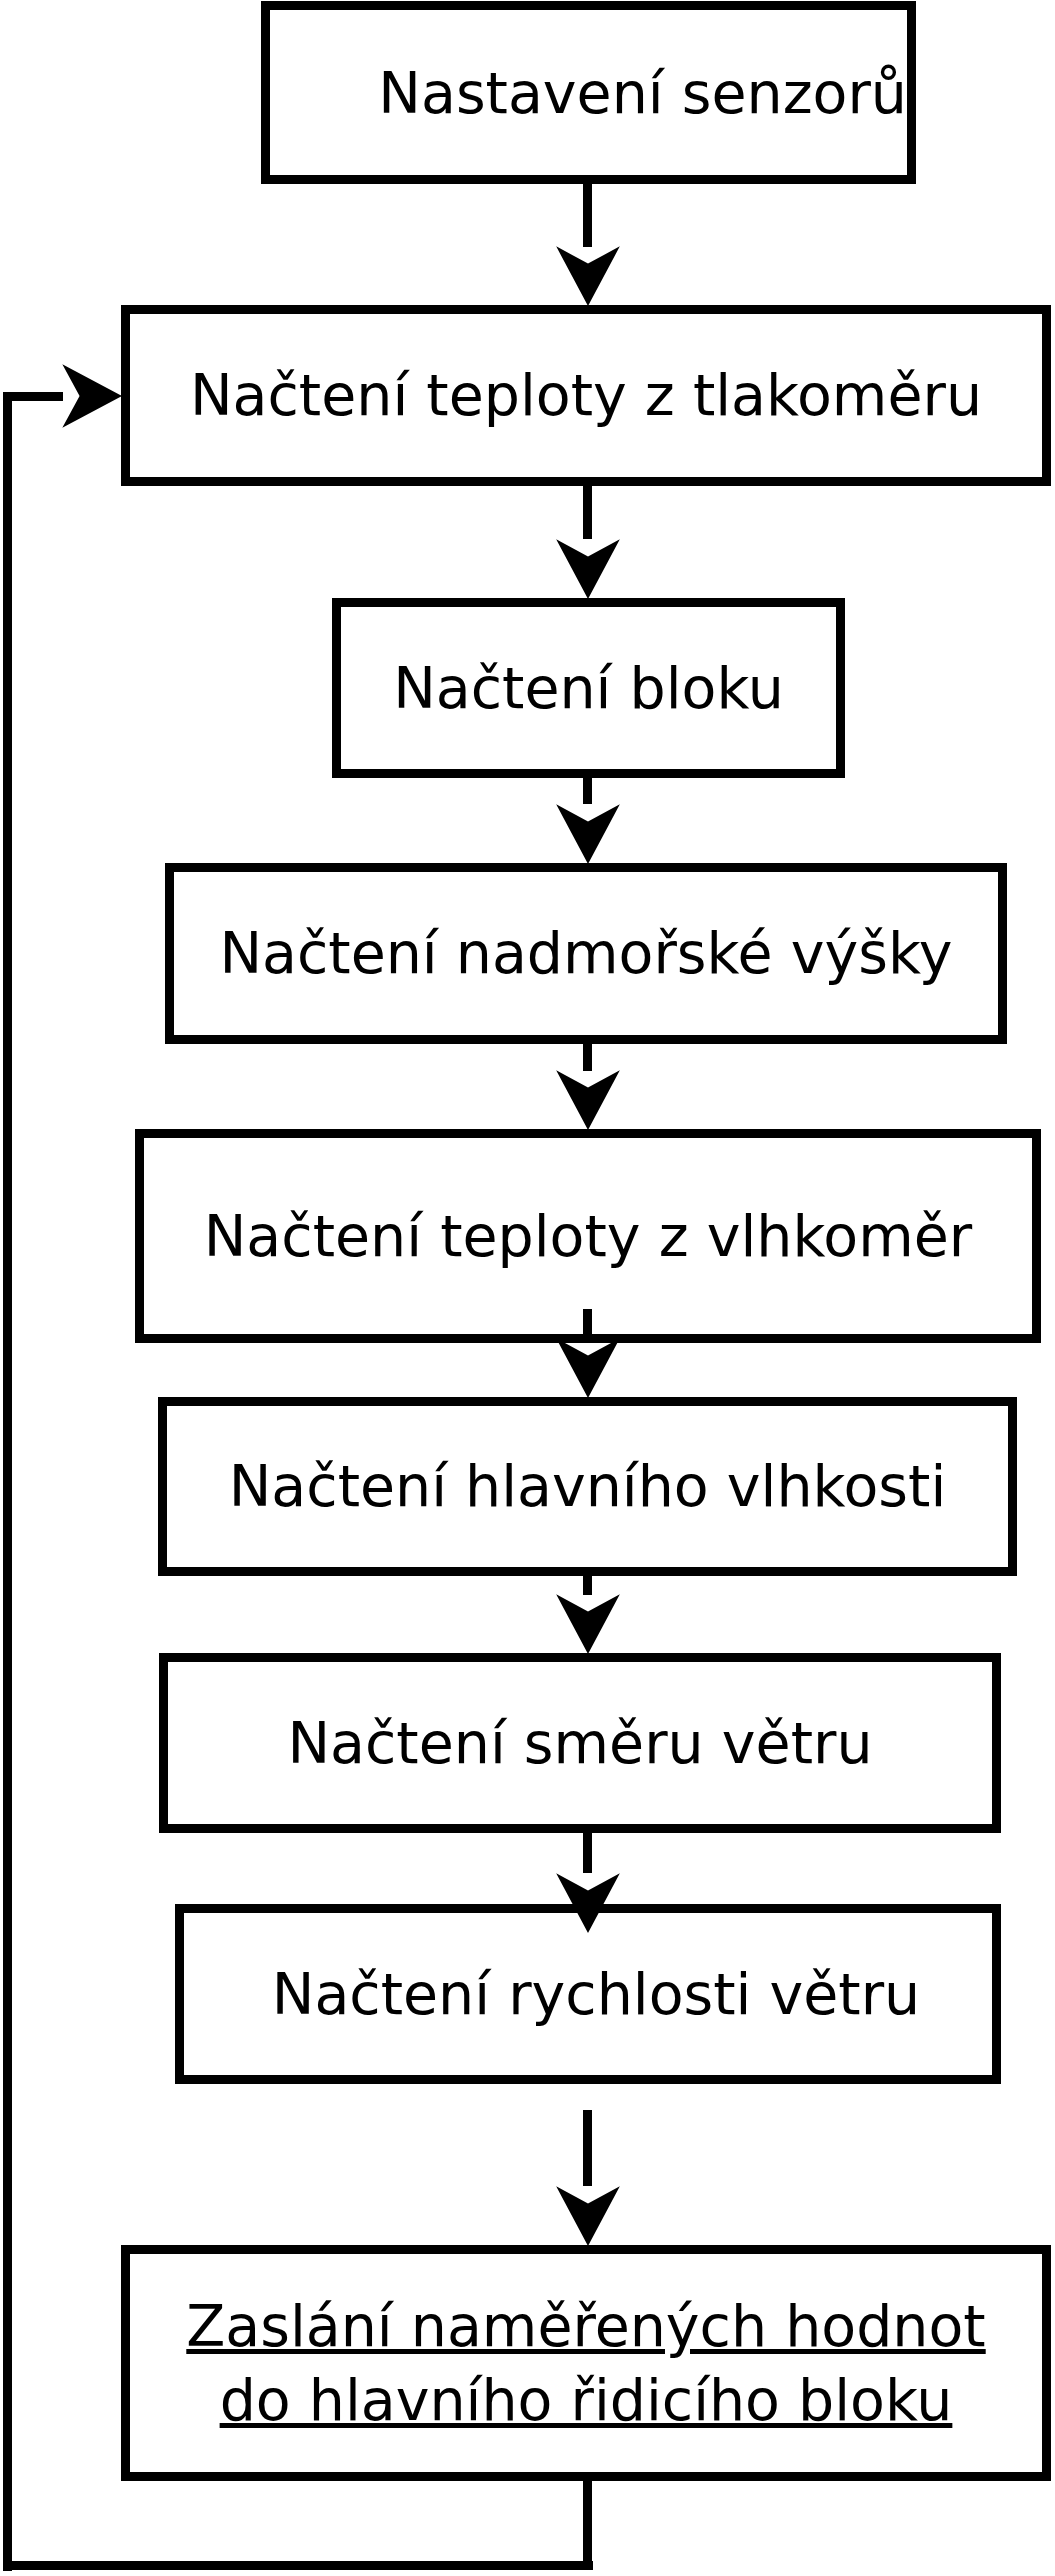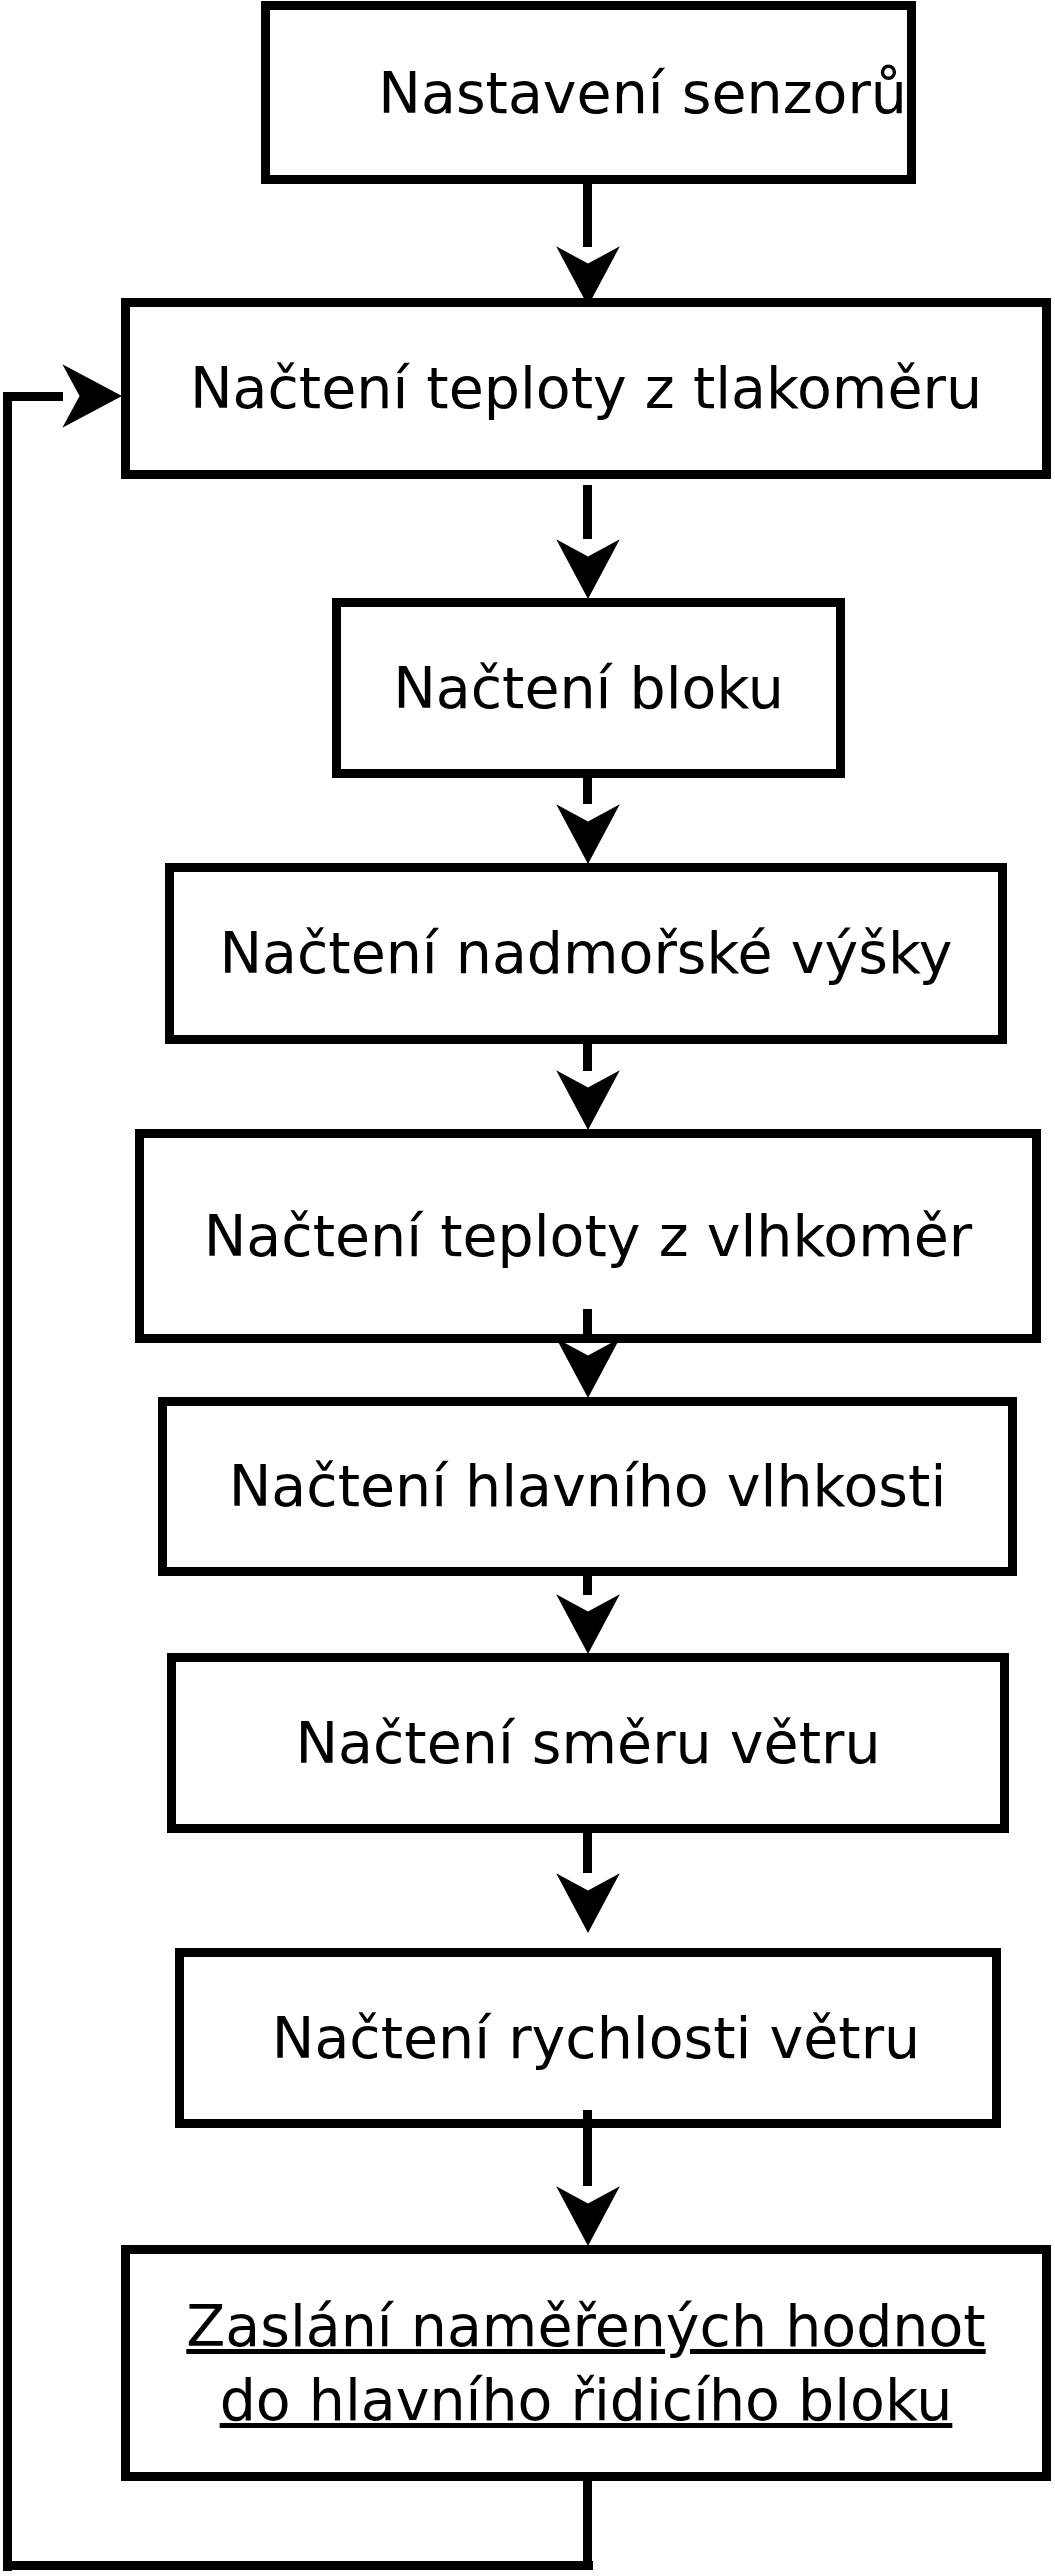--- a/index.html
+++ b/index.html
@@ -46,45 +46,45 @@
 </style>
 </head>
 <body>
 
 <div class="canvas">
 
   <div class="step" style="left:261px; top:1.3px; width:655px; height:183px;justify-content:flex-end;">
     <span>Nastavení senzorů</span>
   </div>
 
-  <div class="step" style="left:121px; top:298px; width:930px; height:181px;">
+  <div class="step" style="left:121px; top:305px; width:930px; height:181px;">
     <span>Načtení teploty z tlakoměru</span>
   </div>
 
   <div class="step" style="left:332px; top:598px; width:513px; height:180px;">
     <span>Načtení bloku</span>
   </div>
 
   <div class="step" style="left:165px; top:863px; width:842px; height:181px;">
     <span>Načtení nadmořské výšky</span>
   </div>
 
   <div class="step" style="left:135px; top:1129px; width:906px; height:214px;">
     <span>Načtení teploty z vlhkoměr</span>
   </div>
 
   <div class="step" style="left:158px; top:1397px; width:859px; height:179px;">
     <span>Načtení hlavního vlhkosti</span>
   </div>
 
-  <div class="step" style="left:167px; top:1653px; width:842px; height:180px;">
+  <div class="step" style="left:159px; top:1653px; width:842px; height:180px;">
     <span>Načtení směru větru</span>
   </div>
 
-  <div class="step" style="left:175px; top:1948px; width:826px; height:180px;padding-left:16px;">
+  <div class="step" style="left:175px; top:1904px; width:826px; height:180px;padding-left:16px;">
     <span>Načtení rychlosti větru</span>
   </div>
 
   <div class="step wrap" style="left:121px; top:2245px; width:930px; height:236px;text-decoration:underline;">
     <span>Zaslání naměřených hodnot
 do hlavního řidicího bloku</span>
   </div>
 
   <div class="seg" style="left:583px; top:183px; width:9.3px; height:64px;"></div>
   <div class="head" style="left:556px; top:245px;">

